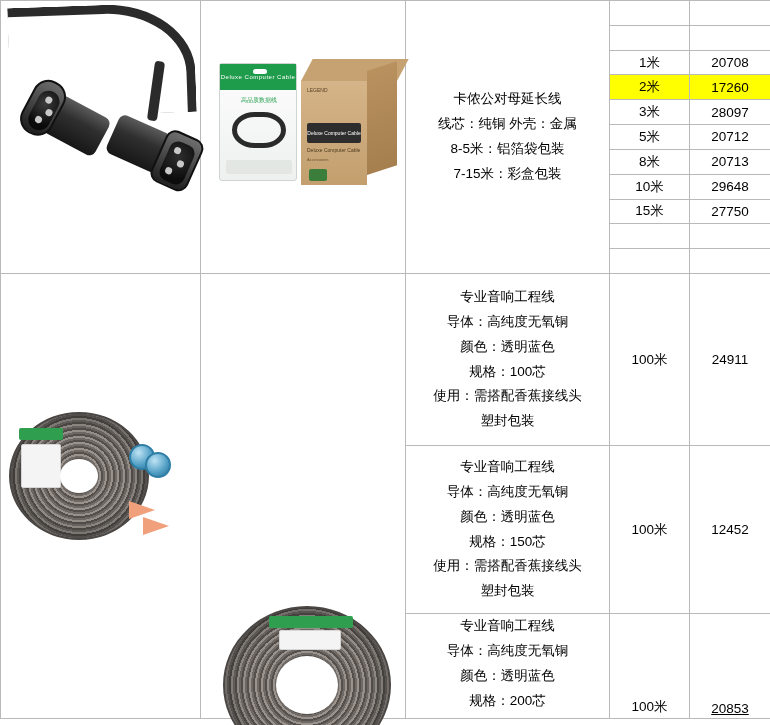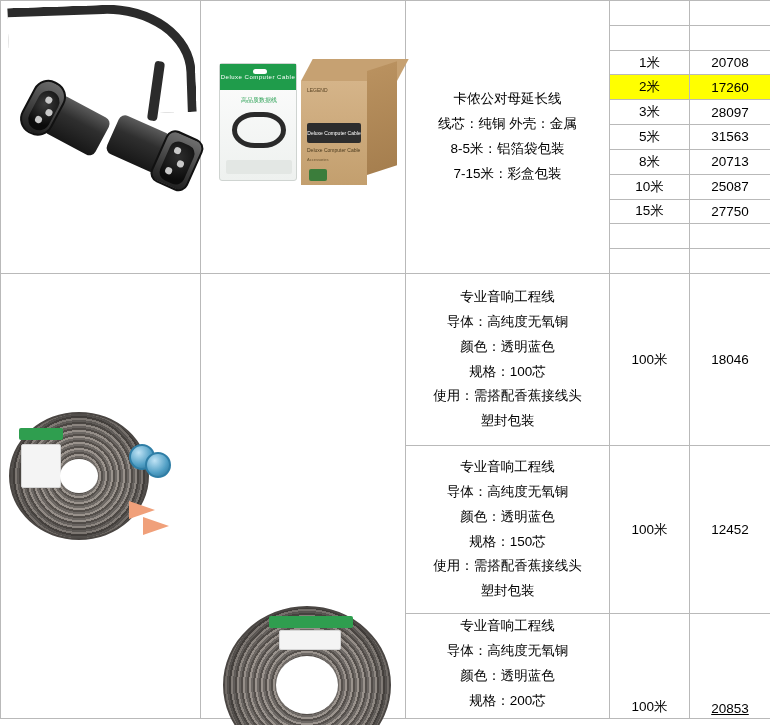--- a/index.html
+++ b/index.html
@@ -345,29 +345,29 @@
       <tr class="row-highlight">
         <td class="len-cell">2米</td>
         <td class="code-cell">17260</td>
       </tr>
       <tr>
         <td class="len-cell">3米</td>
         <td class="code-cell">28097</td>
       </tr>
       <tr>
         <td class="len-cell">5米</td>
-        <td class="code-cell">31563</td>
+        <td class="code-cell">20712</td>
       </tr>
       <tr>
         <td class="len-cell">8米</td>
         <td class="code-cell">20713</td>
       </tr>
       <tr>
         <td class="len-cell">10米</td>
-        <td class="code-cell">25087</td>
+        <td class="code-cell">29648</td>
       </tr>
       <tr>
         <td class="len-cell">15米</td>
         <td class="code-cell">27750</td>
       </tr>
       <tr class="blank-row">
         <td class="len-cell"></td>
         <td class="code-cell"></td>
       </tr>
       <tr class="blank-row">
@@ -404,21 +404,21 @@
         </td>
         <td class="desc-cell" style="height:172px;">
           <div class="line">专业音响工程线</div>
           <div class="line">导体：高纯度无氧铜</div>
           <div class="line">颜色：透明蓝色</div>
           <div class="line">规格：100芯</div>
           <div class="line">使用：需搭配香蕉接线头</div>
           <div class="line">塑封包装</div>
         </td>
         <td class="len-cell">100米</td>
-        <td class="code-cell">18046</td>
+        <td class="code-cell">24911</td>
       </tr>
       <tr>
         <td class="desc-cell" style="height:168px;">
           <div class="line">专业音响工程线</div>
           <div class="line">导体：高纯度无氧铜</div>
           <div class="line">颜色：透明蓝色</div>
           <div class="line">规格：150芯</div>
           <div class="line">使用：需搭配香蕉接线头</div>
           <div class="line">塑封包装</div>
         </td>

